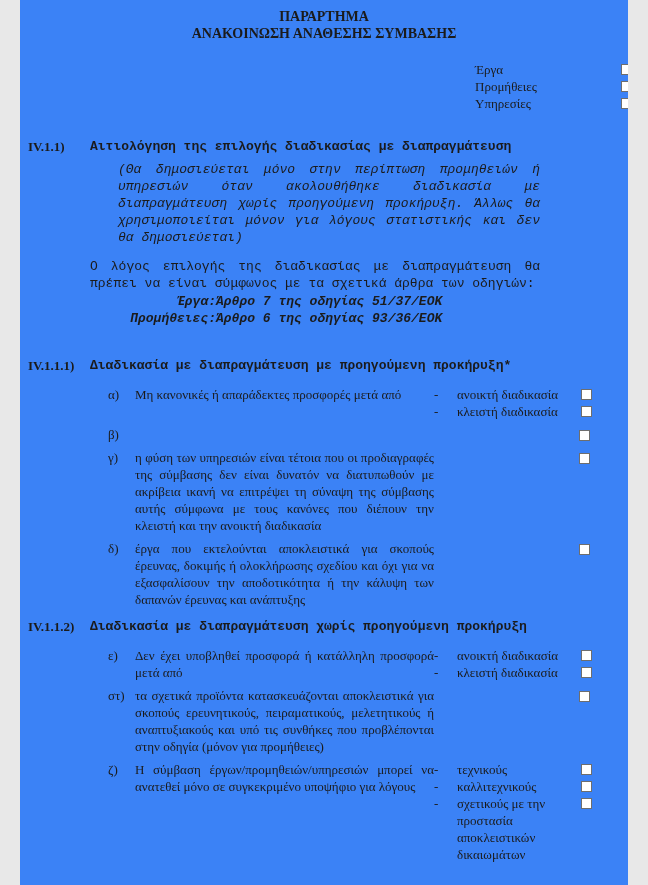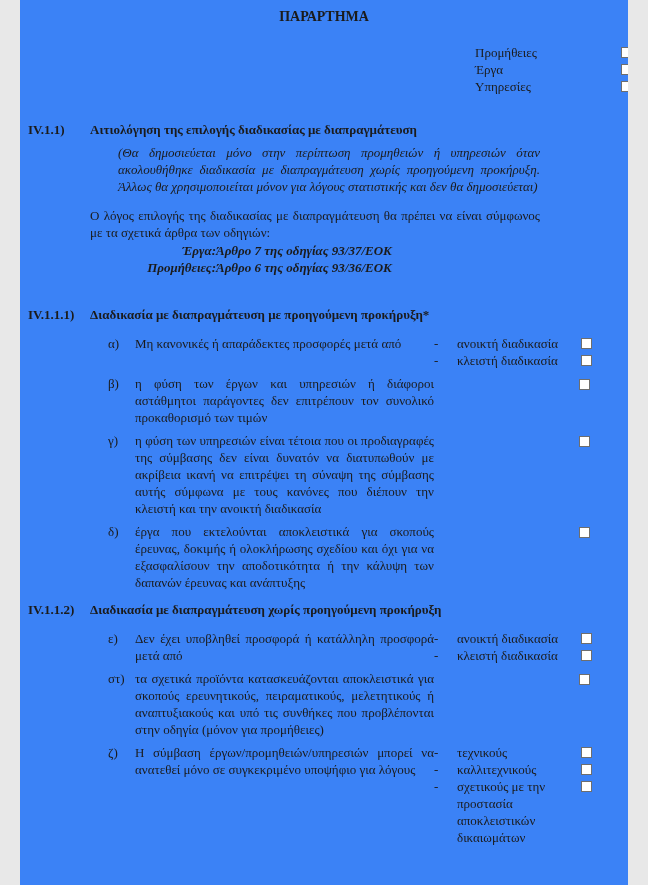--- a/index.html
+++ b/index.html
@@ -14,21 +14,21 @@
   .type-list { width:157px; margin-left:455px; margin-top:19px; }
   .type-row { display:flex; justify-content:space-between; align-items:center; height:17px; }
 
   .checkbox {
     display:inline-block; width:9px; height:9px;
     border:1px solid #6e6e6e; background:#fff; flex-shrink:0;
   }
 
   .section { display:flex; }
   .sec-num { width:70px; padding-left:8px; box-sizing:border-box; font-weight:bold; flex-shrink:0; }
-  .sec-body { flex:1; padding-right:88px; }
+  .sec-body { flex:1; padding-right:88px;font-family:Liberation Mono, monospace; }
   .sec-title { font-weight:bold; }
 
   .note { font-style:italic; text-align:justify; margin-top:6px;margin-left:28px; }
   .para { text-align:justify; margin-top:12px; }
 
   .directives { margin-left:40px; margin-top:1px; font-weight:bold; font-style:italic; }
   .dir-row { display:flex; }
   .dir-label { width:86px; flex-shrink:0;text-align:right; }
 
   .items { padding-left:88px; padding-right:36px; margin-top:12px; }
@@ -44,49 +44,50 @@
 
   .gap-s { height:10px; } .gap-m { height:26px; } .gap-l { height:30px; }
 </style>
 </head>
 <body>
 
 <div class="page">
 
   <div class="titles">
     <div>ΠΑΡΑΡΤΗΜΑ</div>
+    <div>ΑΝΑΚΟΙΝΩΣΗ ΑΝΑΘΕΣΗΣ ΣΥΜΒΑΣΗΣ</div>
   </div>
 
   <div class="type-list">
     <div class="type-row">
-      <span>Προμήθειες</span>
+      <span>Έργα</span>
       <span class="checkbox"></span>
     </div>
     <div class="type-row">
-      <span>Έργα</span>
+      <span>Προμήθειες</span>
       <span class="checkbox"></span>
     </div>
     <div class="type-row">
       <span>Υπηρεσίες</span>
       <span class="checkbox"></span>
     </div>
   </div>
 
   <div class="gap-m"></div>
 
   <div class="section">
     <span class="sec-num">IV.1.1)</span>
     <div class="sec-body">
       <div class="sec-title">Αιτιολόγηση της επιλογής διαδικασίας με διαπραγμάτευση</div>
       <div class="note">(Θα δημοσιεύεται μόνο στην περίπτωση προμηθειών ή υπηρεσιών όταν ακολουθήθηκε διαδικασία με διαπραγμάτευση χωρίς προηγούμενη προκήρυξη. Άλλως θα χρησιμοποιείται μόνον για λόγους στατιστικής και δεν θα δημοσιεύεται)</div>
       <div class="para">Ο λόγος επιλογής της διαδικασίας με διαπραγμάτευση θα πρέπει να είναι σύμφωνος με τα σχετικά άρθρα των οδηγιών:</div>
       <div class="directives">
         <div class="dir-row">
           <span class="dir-label">Έργα:</span>
-          <span>Άρθρο 7 της οδηγίας 93/37/ΕΟΚ</span>
+          <span>Άρθρο 7 της οδηγίας 51/37/ΕΟΚ</span>
         </div>
         <div class="dir-row">
           <span class="dir-label">Προμήθειες:</span>
           <span>Άρθρο 6 της οδηγίας 93/36/ΕΟΚ</span>
         </div>
       </div>
     </div>
   </div>
 
   <div class="gap-l"></div>
@@ -110,21 +111,20 @@
           </div>
           <div class="opt">
             <span class="dash">-</span>
             <span class="opt-label">κλειστή διαδικασία</span>
             <span class="checkbox"></span>
           </div>
         </div>
       </div>
       <div class="item">
         <span class="ltr">β)</span>
-        <div class="txt">η φύση των έργων και υπηρεσιών ή διάφοροι αστάθμητοι παράγοντες δεν επιτρέπουν τον συνολικό προκαθορισμό των τιμών</div>
         <div class="right">
           <span class="checkbox lone"></span>
         </div>
       </div>
       <div class="item">
         <span class="ltr">γ)</span>
         <div class="txt">η φύση των υπηρεσιών είναι τέτοια που οι προδιαγραφές της σύμβασης δεν είναι δυνατόν να διατυπωθούν με ακρίβεια ικανή να επιτρέψει τη σύναψη της σύμβασης αυτής σύμφωνα με τους κανόνες που διέπουν την κλειστή και την ανοικτή διαδικασία</div>
         <div class="right">
           <span class="checkbox lone"></span>
         </div>

